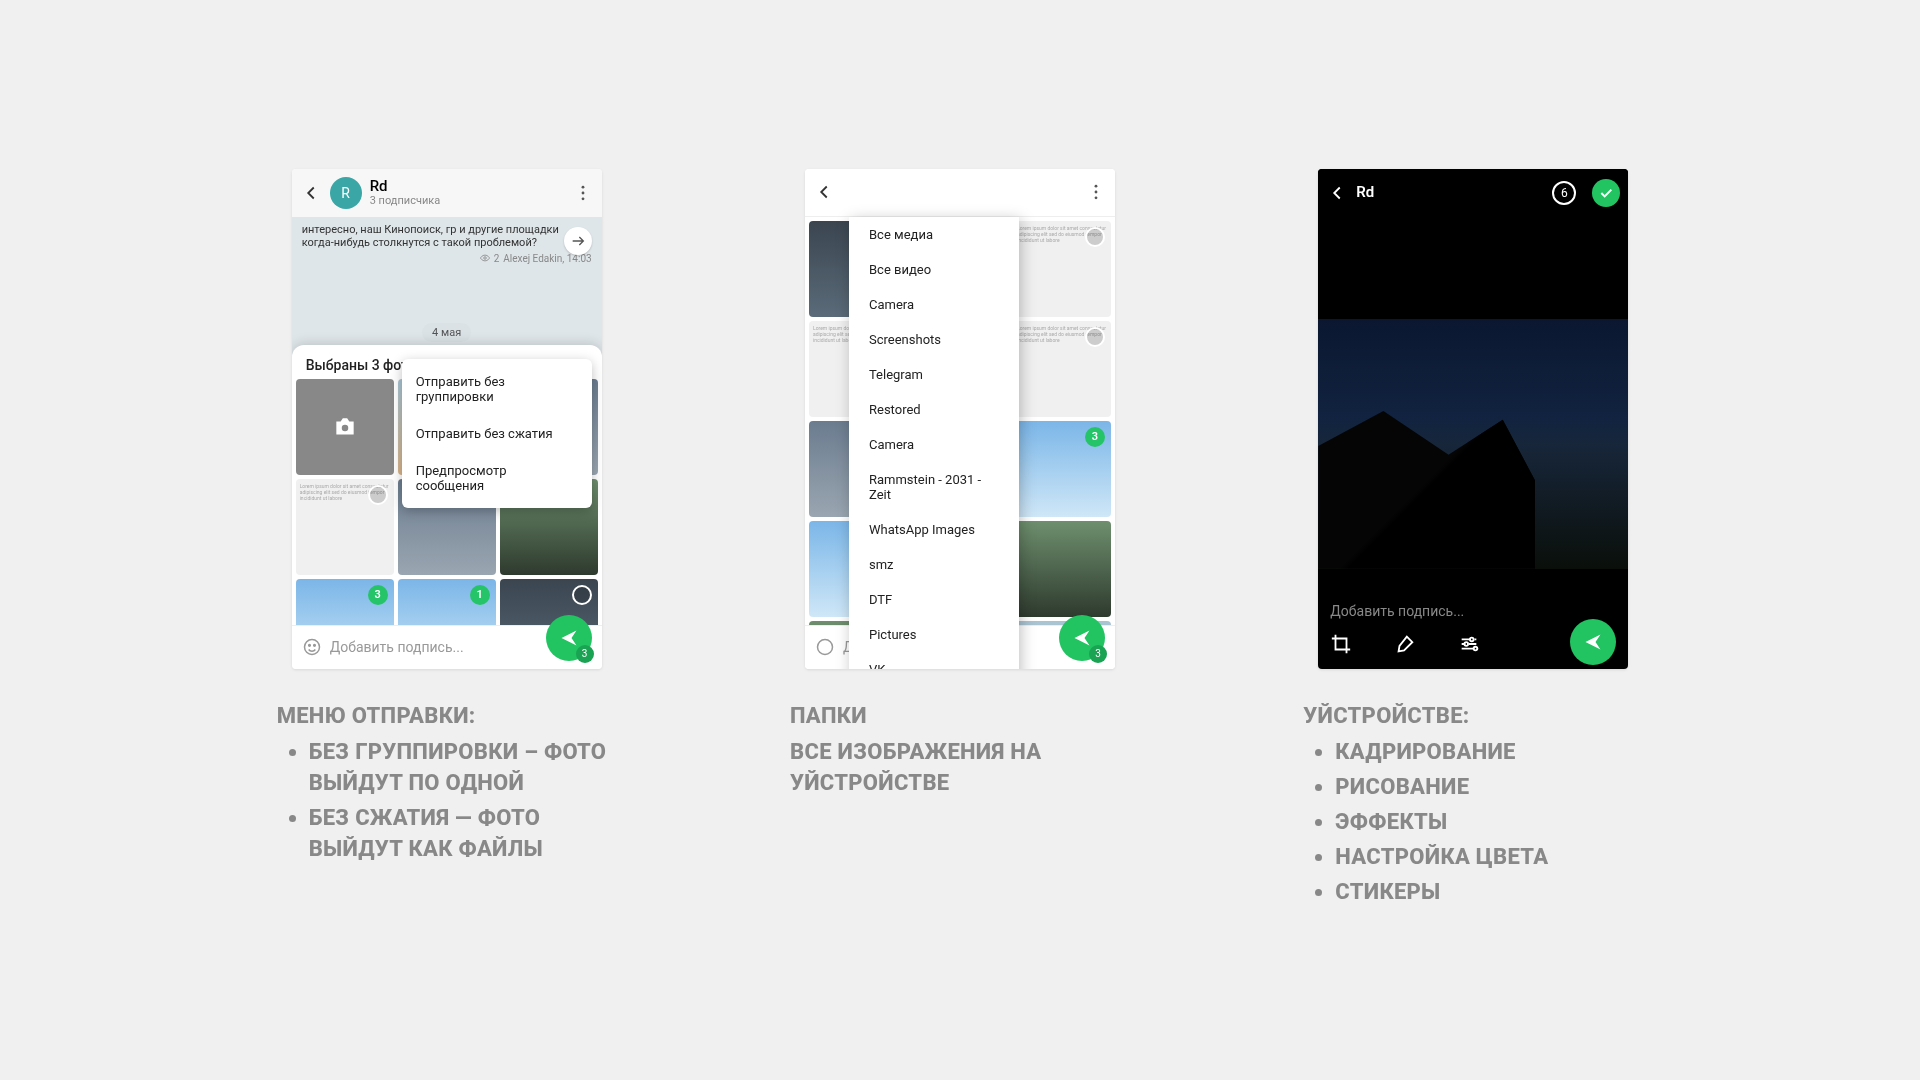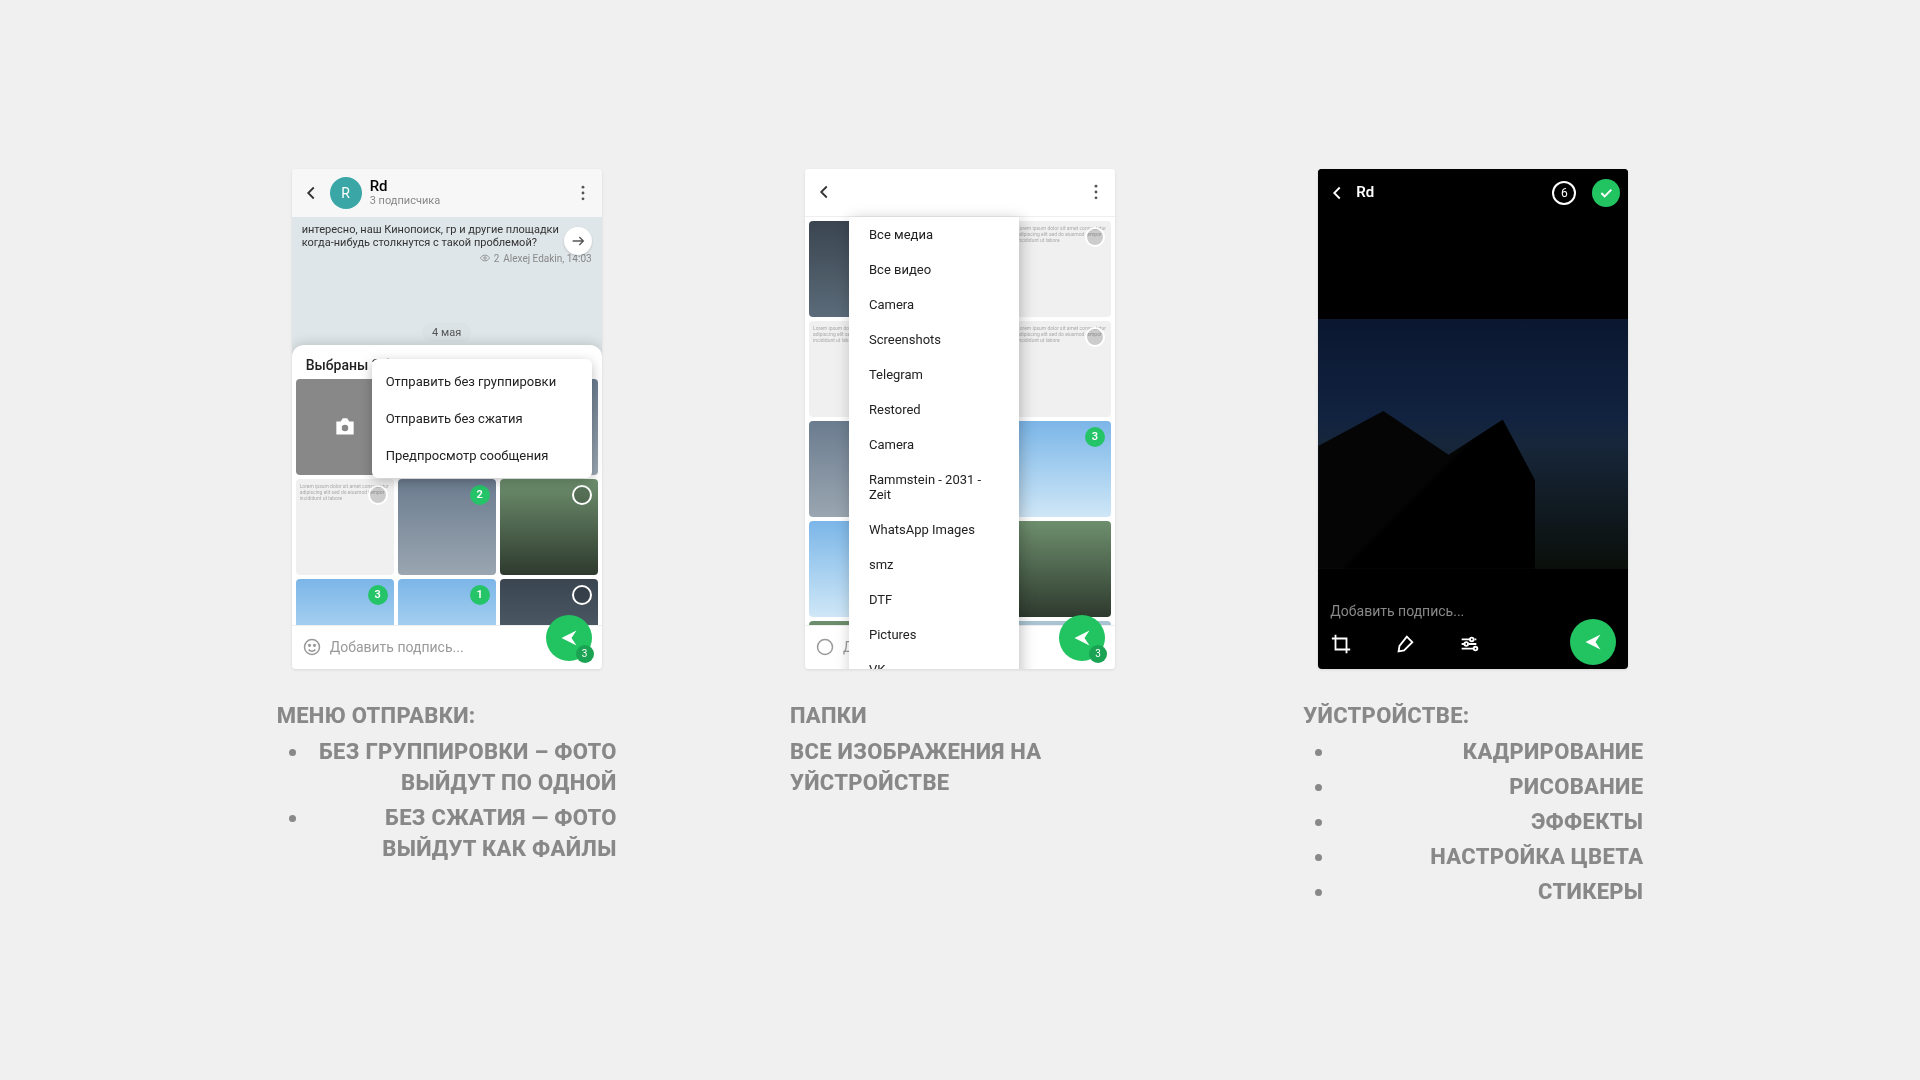--- a/index.html
+++ b/index.html
@@ -109,21 +109,21 @@
   .sel-badge {
     position:absolute; top:6px; right:6px;
     width:20px; height:20px; border-radius:10px;
     display:flex; align-items:center; justify-content:center;
     font-size:11px; color:#fff; font-weight:600;
   }
   .sel-badge.on  { background:#26c469; }
   .sel-badge.off { border:2px solid #fff; background:rgba(0,0,0,.15); }
   .p1-menu {
     position:absolute; top:190px; right:10px;
-    width: 220px;
+    width: 190px;
     background:#fff; border-radius:6px;
     box-shadow:0 3px 12px rgba(0,0,0,.25);
     z-index: 30;
     padding: 4px 0;
   }
   .p1-menu .mi {
     padding:11px 14px; font-size:13px; color:#222; cursor:pointer;
   }
   .caption-bar {
     height: 44px; display:flex; align-items:center;
@@ -216,21 +216,21 @@
     font-weight:800;
     font-size:22px;
     line-height:1.4;
     text-align:left;
     letter-spacing:0.3px;
     width: 340px;
   }
   .expl.center { text-align:left; }
   .expl .title { margin-bottom:6px; }
   .expl ul { list-style:disc; padding-left:32px; }
-  .expl li { margin-bottom:4px;text-align:right; }
+  .expl li { margin-bottom:4px; }
 </style>
 </head>
 <body>
 
 <div class="wrap">
 
   <div class="col">
     <div class="phone">
 
       <div class="hdr light">

